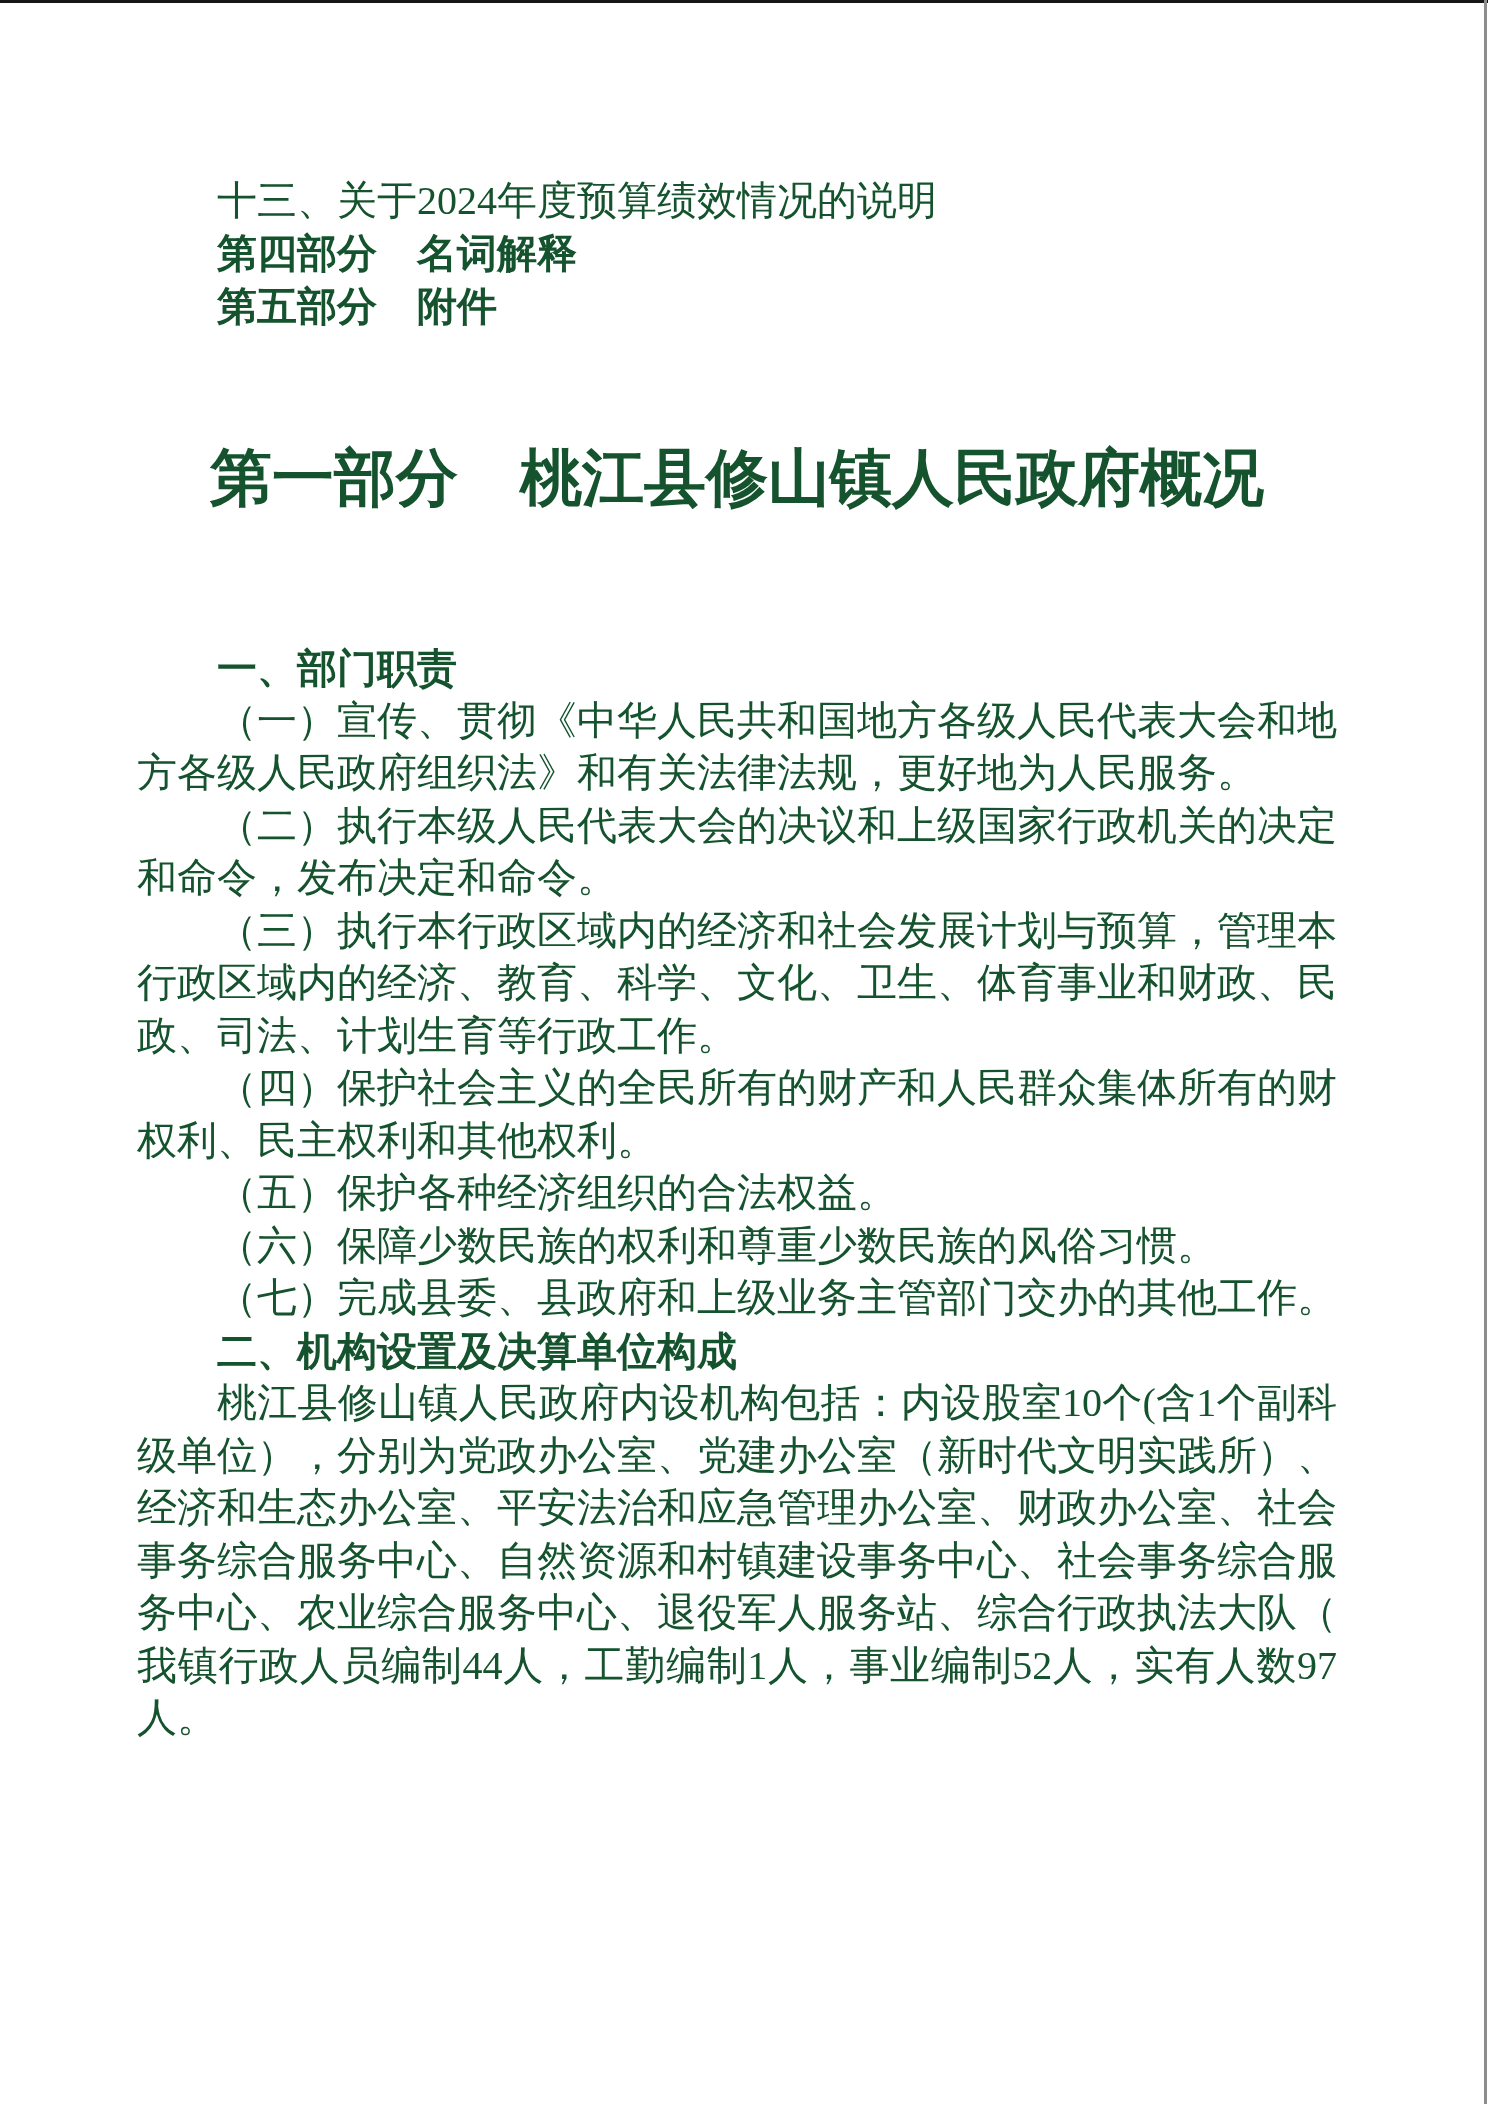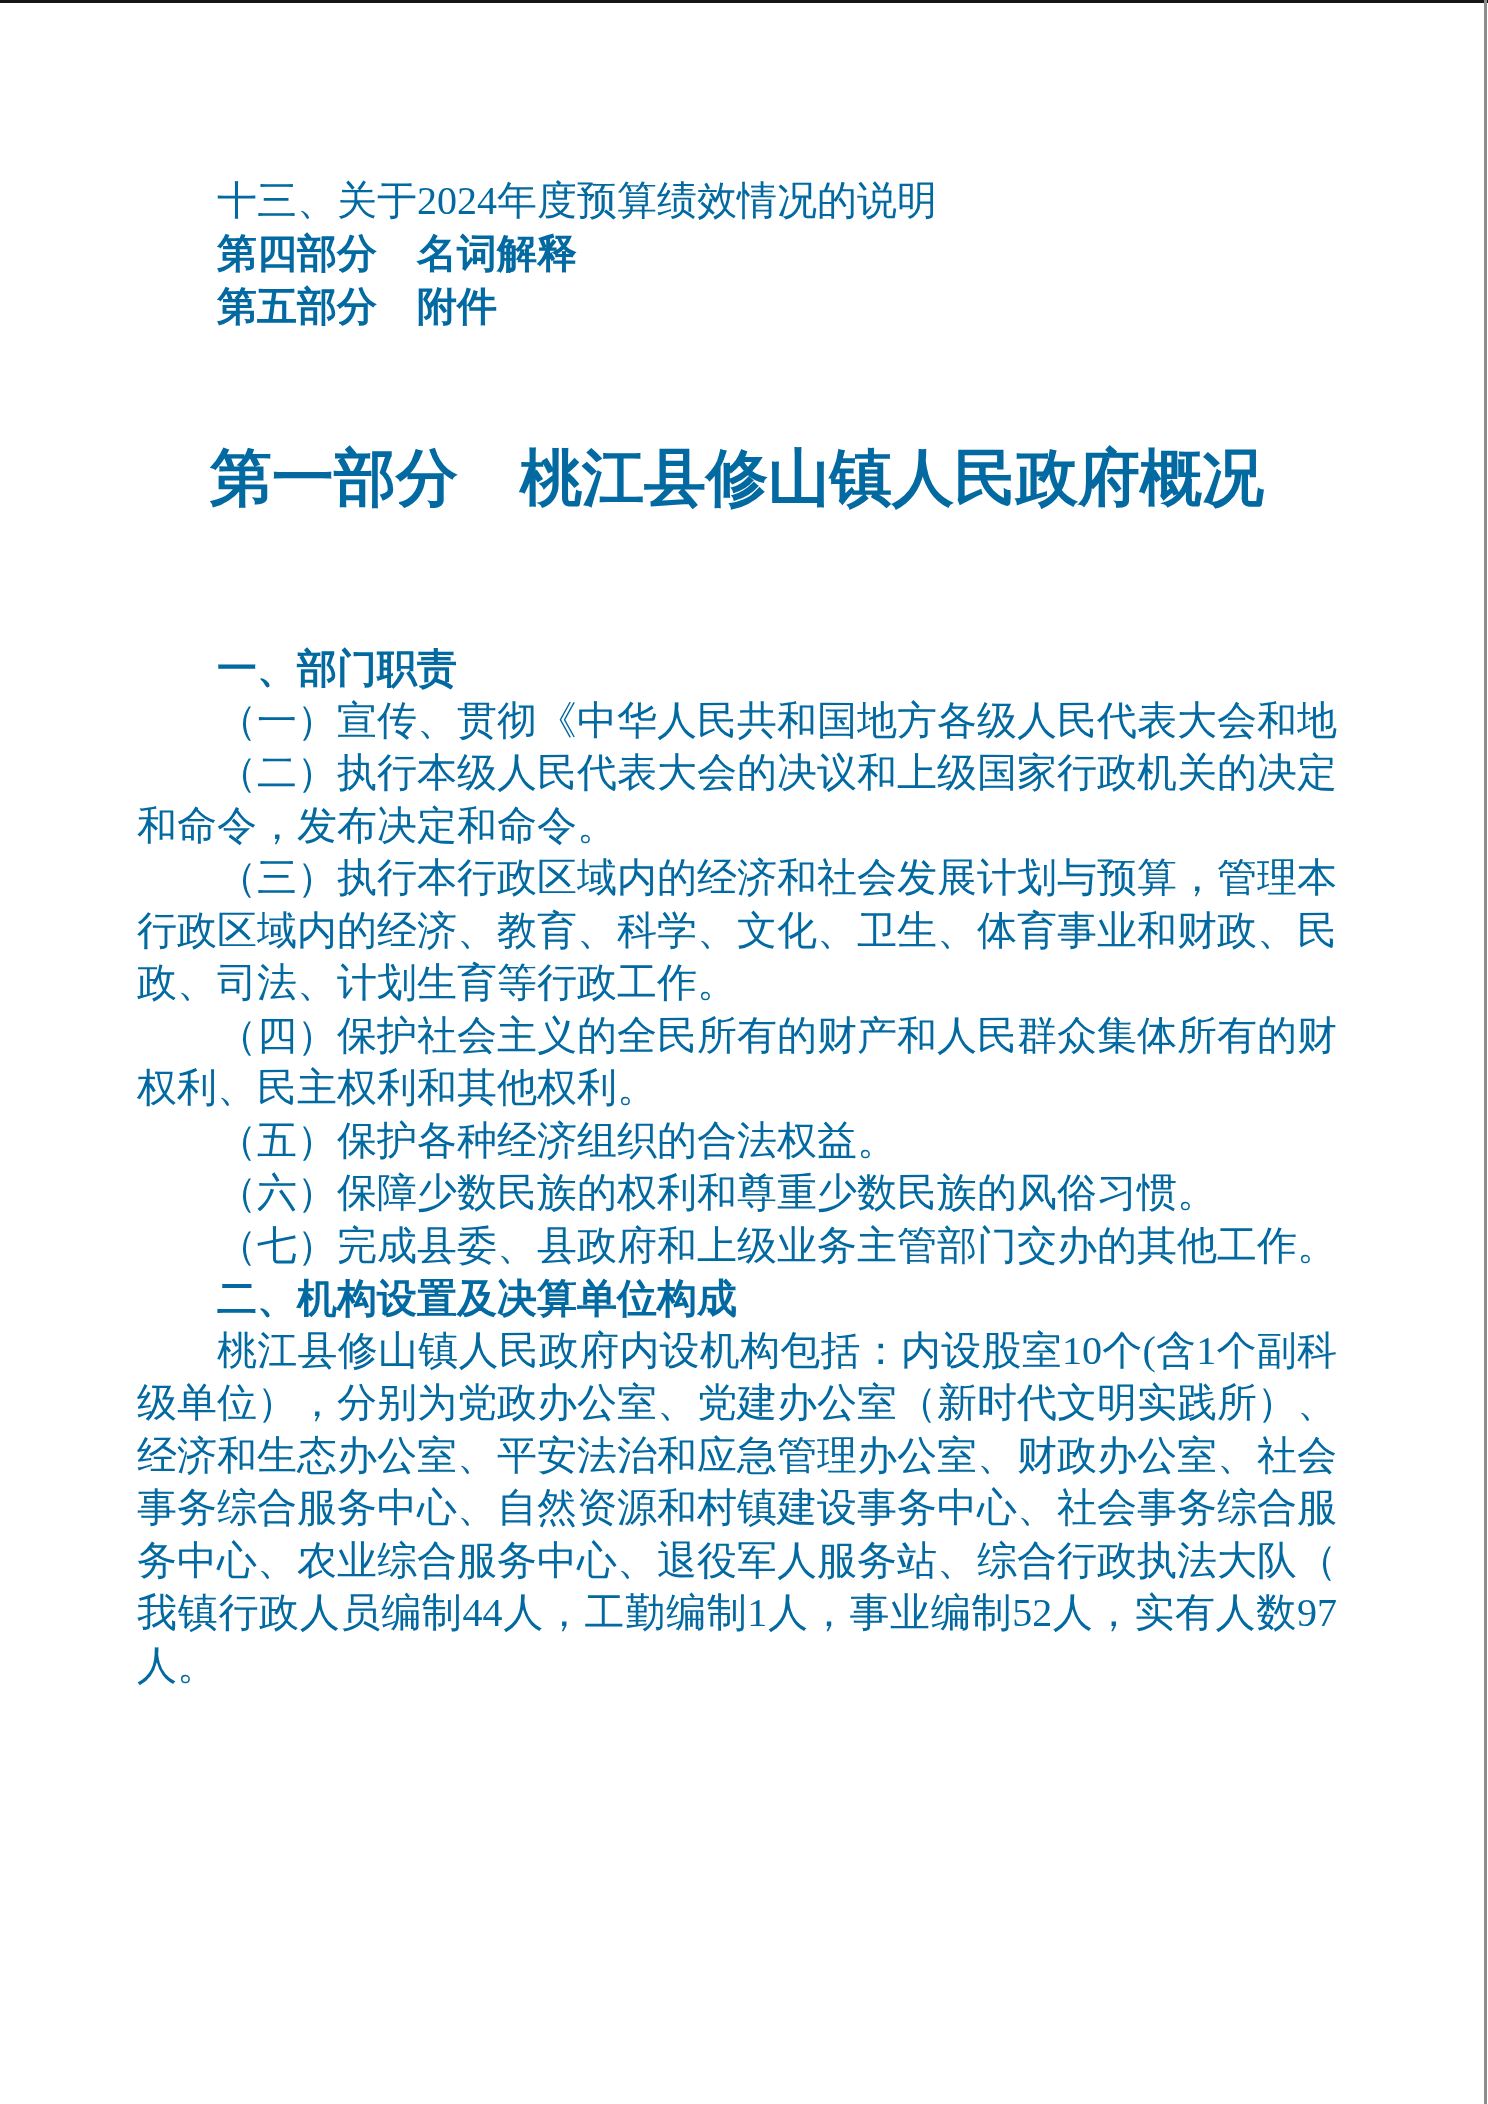--- a/index.html
+++ b/index.html
@@ -2,21 +2,21 @@
 <html><head>
 <meta charset="utf-8">
 <style>
   html,body{margin:0;padding:0;background:#ffffff;}
   .page{
     position:relative;
     width:1488px;
     height:2104px;
     background:#ffffff;
     overflow:hidden;
-    color:#0369a1;
+    color:#14532d;
     font-family:"Liberation Serif","DejaVu Serif",serif;
   }
   .edge-top{
     position:absolute;top:0;left:0;width:1488px;height:3px;background:#161616;
   }
   .edge-right{
     position:absolute;top:0;right:1px;width:3px;height:2104px;background:#8c8c8c;
   }
   .toc{
     position:absolute;top:174px;left:137px;width:1200px;
@@ -57,20 +57,21 @@
     <div class="line ind">十三、关于2024年度预算绩效情况的说明</div>
     <div class="line ind hei">第四部分　名词解释</div>
     <div class="line ind hei">第五部分　附件</div>
   </div>
 
   <div class="doc-title">第一部分　桃江县修山镇人民政府概况</div>
 
   <div class="body-text">
     <div class="line ind hei">一、部门职责</div>
     <div class="line ind just">（一）宣传、贯彻《中华人民共和国地方各级人民代表大会和地</div>
+    <div class="line">方各级人民政府组织法》和有关法律法规，更好地为人民服务。</div>
     <div class="line ind just">（二）执行本级人民代表大会的决议和上级国家行政机关的决定</div>
     <div class="line">和命令，发布决定和命令。</div>
     <div class="line ind just">（三）执行本行政区域内的经济和社会发展计划与预算，管理本</div>
     <div class="line just">行政区域内的经济、教育、科学、文化、卫生、体育事业和财政、民</div>
     <div class="line">政、司法、计划生育等行政工作。</div>
     <div class="line ind just">（四）保护社会主义的全民所有的财产和人民群众集体所有的财</div>
     <div class="line">权利、民主权利和其他权利。</div>
     <div class="line ind">（五）保护各种经济组织的合法权益。</div>
     <div class="line ind">（六）保障少数民族的权利和尊重少数民族的风俗习惯。</div>
     <div class="line ind">（七）完成县委、县政府和上级业务主管部门交办的其他工作。</div>

